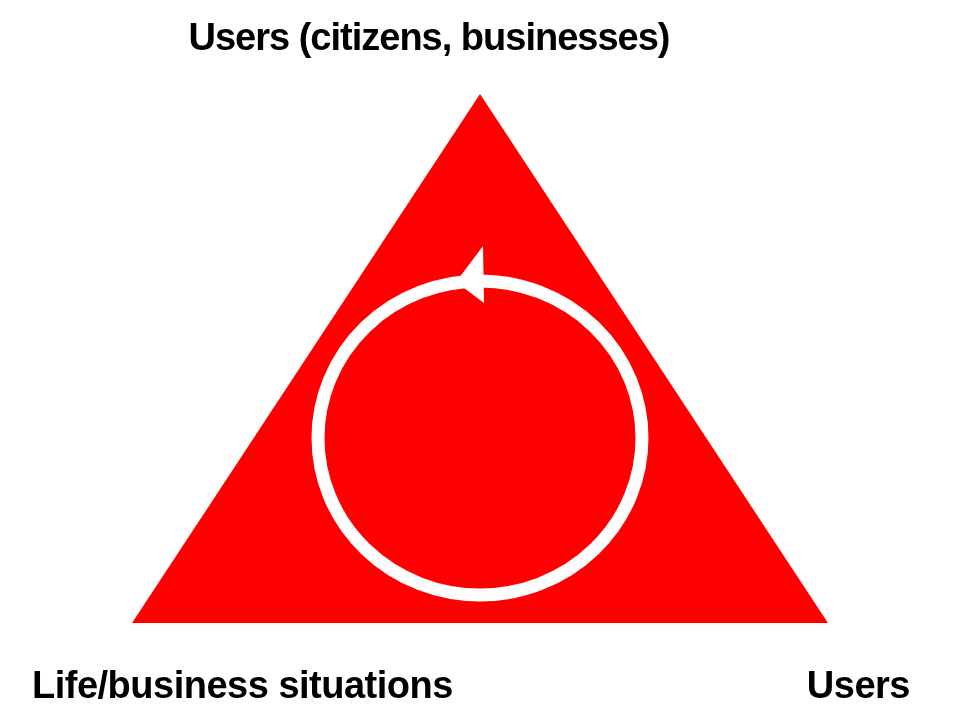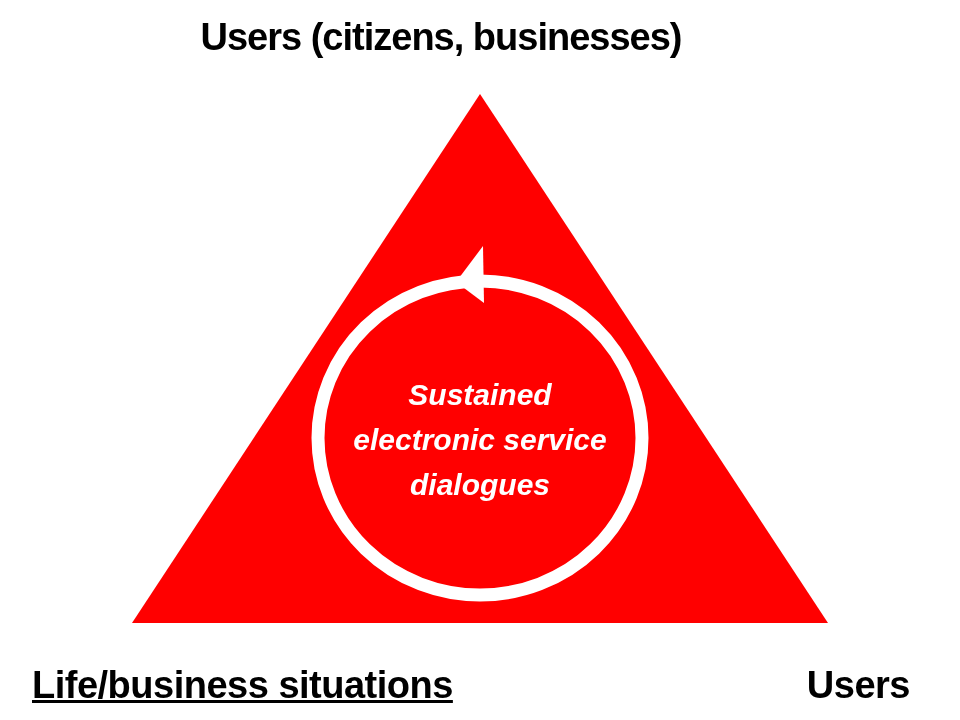--- a/index.html
+++ b/index.html
@@ -16,21 +16,21 @@
     font-family: "Liberation Sans", sans-serif;
   }
   .diagram-svg {
     position: absolute;
     left: 0;
     top: 0;
   }
   .top-label {
     position: absolute;
     top: 16px;
-    left: 12px;
+    left: 0;
     width: 858px;
     text-align: center;
     font-size: 38px;
     font-weight: 700;
     letter-spacing: -1px;
     color: #000000;
   }
   .circle-text {
     position: absolute;
     top: 372px;
@@ -45,39 +45,34 @@
   }
   .bottom-label {
     position: absolute;
     top: 664px;
     font-size: 38px;
     font-weight: 700;
     letter-spacing: -0.5px;
     color: #000000;
     white-space: nowrap;
   }
-  .bottom-left { left: 32px; text-decoration: underline; }
+  .bottom-left { left: 32px; }
   .bottom-right { right: 50px; }
 </style>
 </head>
 <body>
 
 <div class="stage">
 
   <svg class="diagram-svg" width="960" height="720" viewBox="0 0 960 720">
     <polygon points="480,94 132,623 828,623" fill="#FF0000"></polygon>
     <ellipse cx="480" cy="438" rx="162" ry="157" fill="none" stroke-width="13" stroke="#FFFFFF"></ellipse>
     <polygon points="456,282 483,246 484,303" fill="#FFFFFF"></polygon>
   </svg>
 
   <div class="top-label">Users (citizens, businesses)</div>
 
-  <div class="circle-text">
-    <div>Sustained</div>
-    <div>electronic service</div>
-    <div>dialogues</div>
-  </div>
 
   <div class="bottom-label bottom-left">Life/business situations</div>
 
   <div class="bottom-label bottom-right">Users</div>
 
 </div>
 
 </body></html>

